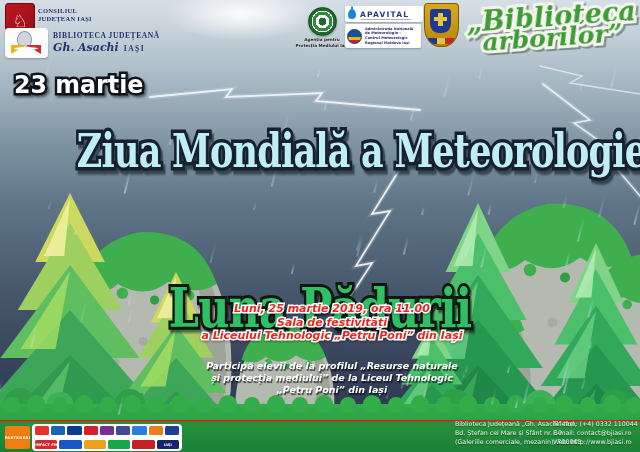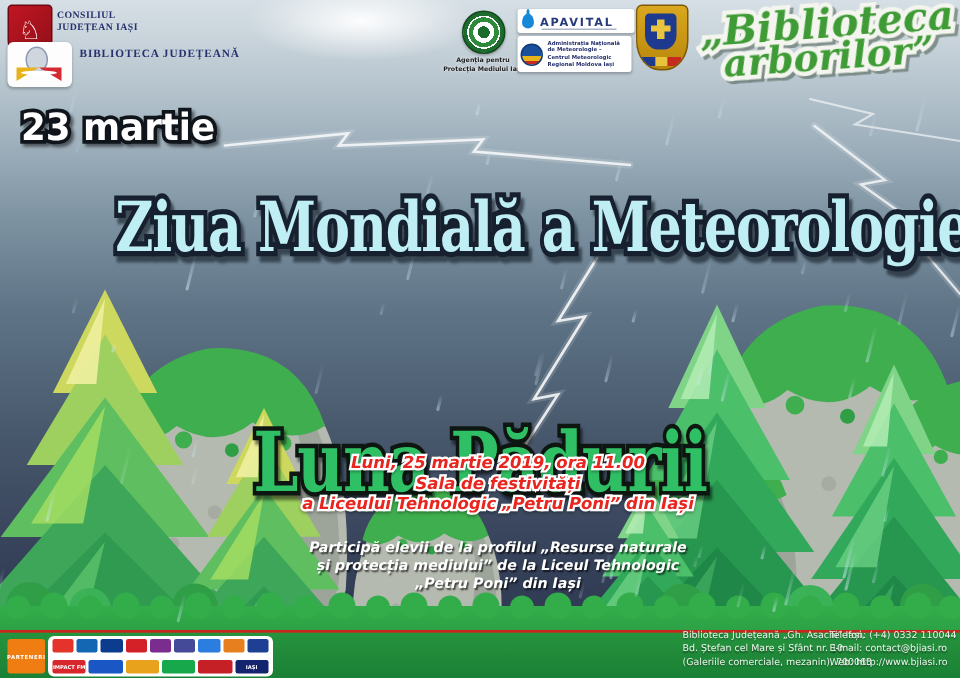--- a/index.html
+++ b/index.html
@@ -267,20 +267,21 @@
     <div>CONSILIUL</div>
     <div>JUDEȚEAN IAȘI</div>
   </div>
   <div id="library-box" class="abs">
     <span class="face"></span>
     <span class="book"></span>
     <span class="book2"></span>
   </div>
   <div id="library-text" class="abs">
     <div id="library-name">BIBLIOTECA JUDEȚEANĂ</div>
+    <div id="library-script"><span>Gh. Asachi</span><span id="library-city">IAȘI</span></div>
   </div>
   <div id="apm-logo" class="abs"></div>
   <div id="apm-caption" class="abs">
     <div>Agenția pentru</div>
     <div>Protecția Mediului Iași</div>
   </div>
   <div id="apavital-box" class="abs">
     <span id="drop-icon"></span>
     <span id="apavital-name">APAVITAL</span>
     <span id="apavital-line"></span>

